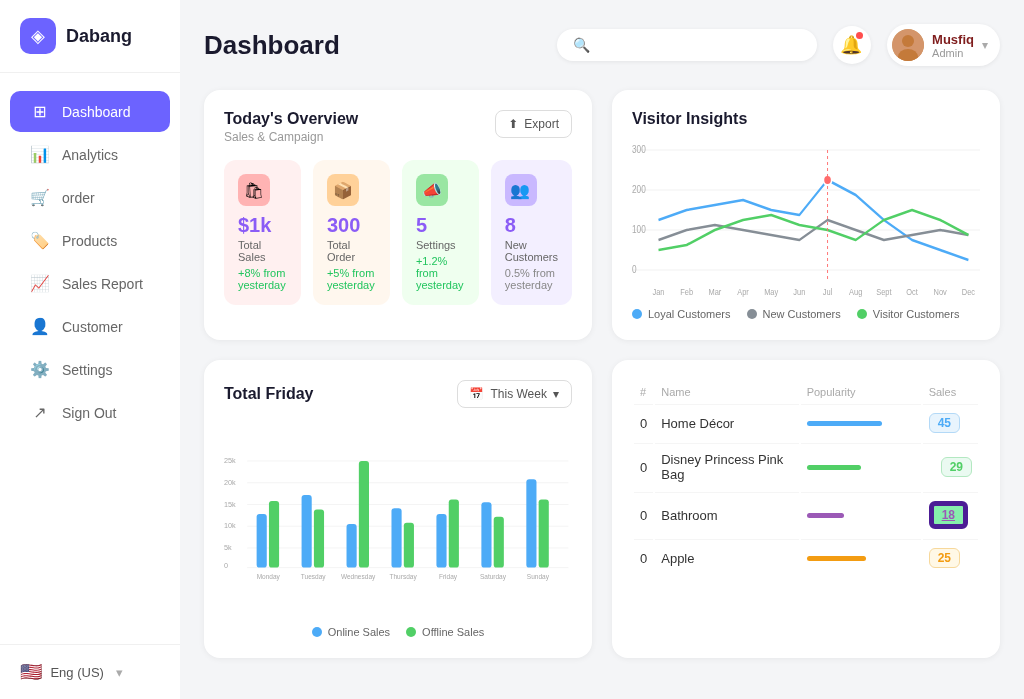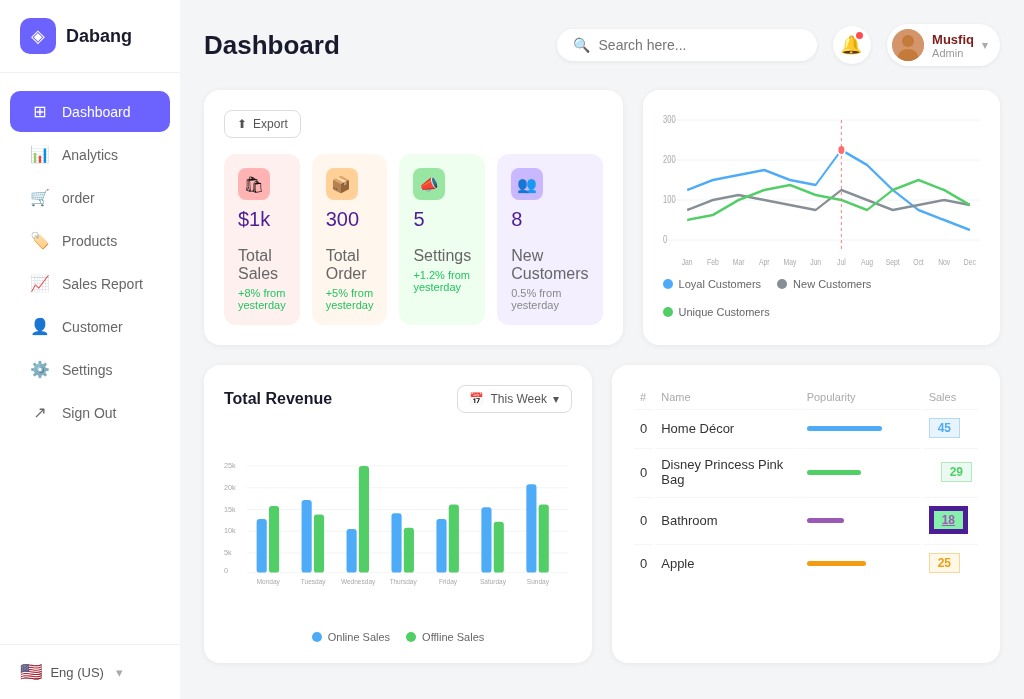--- a/index.html
+++ b/index.html
@@ -176,22 +176,22 @@
       width: 32px; height: 32px;
       border-radius: 8px;
       display: flex; align-items: center; justify-content: center;
       font-size: 16px;
       margin-bottom: 8px;
     }
     .stat-icon.pink { background: #ffb3b3; }
     .stat-icon.orange { background: #ffd199; }
     .stat-icon.green { background: #99e6a2; }
     .stat-icon.purple { background: #c9b8ff; }
-    .stat-value { font-size: 20px; font-weight: 400; color: #4c1d95; }
-    .stat-label { font-size: 16px; color: #666; margin-top: 16px; }
+    .stat-value { font-size: 20px; font-weight: 700; color: #8b5cf6; }
+    .stat-label { font-size: 11px; color: #666; margin-top: 2px; }
     .stat-change { font-size: 11px; color: #22c55e; margin-top: 4px; }
     .stat-change.neutral { color: #888; }
 
     
     .vis-title { font-size: 16px; font-weight: 700; color: #1a1a2e; margin-bottom: 12px; }
     .chart-area { position: relative; height: 160px; }
     .vis-legend { display: flex; gap: 16px; margin-top: 8px; flex-wrap: wrap; }
     .legend-item { display: flex; align-items: center; gap: 6px; font-size: 11px; color: #666; }
     .legend-dot { width: 10px; height: 10px; border-radius: 50%; }
 
@@ -218,21 +218,21 @@
     .chart-legend { display: flex; gap: 16px; justify-content: center; margin-top: 8px; }
 
     
     .products-table { width: 100%; }
     .products-table th { font-size: 11px; color: #aaa; font-weight: 500; padding: 4px 6px; text-align: left; }
     .products-table td { font-size: 13px; color: #333; padding: 8px 6px; border-top: 1px solid #f5f5f5; }
     .popularity-bar { height: 5px; border-radius: 3px; }
     .sales-badge {
       display: inline-block;
       padding: 2px 8px;
-      border-radius: 0;
+      border-radius: 6px;
       font-size: 12px;
       font-weight: 600;
     }
     .sales-badge.blue { background: #e8f4fd; color: #4dabf7; border: 1px solid #b3d9f7; }
     .sales-badge.green { background: #eafaf1; color: #51cf66; border: 1px solid #b3e8c1; margin-left: 12px; }
     .sales-badge.purple { background: #86efac; color: #9b59b6; border: 5px solid #4c1d95; text-decoration: underline; }
     .sales-badge.orange { background: #fff8e6; color: #f39c12; border: 1px solid #f7d89b; }
 
     
     .section-title { font-size: 18px; font-weight: 700; color: #1a1a2e; margin-bottom: 16px; }
@@ -289,21 +289,20 @@
   </div>
 </nav>
 
 <main class="main">
 
   <div class="header">
     <h1 class="page-title">Dashboard</h1>
     <div class="header-right">
       <div class="search-box">
         <span class="search-icon">🔍</span>
-        <input type="text" placeholder="Search here..." style="">
       </div>
       <button class="notif-btn">
         🔔
         <span class="notif-dot"></span>
       </button>
       <div class="user-info">
         <div class="avatar">
           <svg width="32" height="32" viewBox="0 0 32 32">
             <circle cx="16" cy="16" r="16" fill="#d4956a"></circle>
             <circle cx="16" cy="12" r="6" fill="#c47a3a"></circle>
@@ -316,20 +315,24 @@
         </div>
         <span class="chevron">▾</span>
       </div>
     </div>
   </div>
 
   <div class="grid-2">
 
     <div class="card">
       <div class="overview-header">
+        <div>
+          <div class="overview-title">Today's Overview</div>
+          <div class="overview-sub">Sales &amp; Campaign</div>
+        </div>
         <button class="export-btn">
           <span>⬆</span>
           <span>Export</span>
         </button>
       </div>
       <div class="stats-grid">
         <div class="stat-card pink">
           <div class="stat-icon pink">🛍</div>
           <div class="stat-value">$1k</div>
           <div class="stat-label">Total Sales</div>
@@ -350,20 +353,21 @@
         <div class="stat-card purple">
           <div class="stat-icon purple">👥</div>
           <div class="stat-value">8</div>
           <div class="stat-label">New Customers</div>
           <div class="stat-change neutral">0.5% from yesterday</div>
         </div>
       </div>
     </div>
 
     <div class="card">
+      <div class="vis-title">Visitor Insights</div>
       <div class="chart-area">
         <svg width="100%" height="160" viewBox="0 0 420 160" preserveAspectRatio="none">
 
           <line x1="0" y1="10" x2="420" y2="10" stroke="#f0f0f0" stroke-width="1"></line>
           <line x1="0" y1="50" x2="420" y2="50" stroke="#f0f0f0" stroke-width="1"></line>
           <line x1="0" y1="90" x2="420" y2="90" stroke="#f0f0f0" stroke-width="1"></line>
           <line x1="0" y1="130" x2="420" y2="130" stroke="#f0f0f0" stroke-width="1"></line>
 
           <text x="0" y="13" font-size="10" fill="#aaa">300</text>
           <text x="0" y="53" font-size="10" fill="#aaa">200</text>
@@ -398,31 +402,31 @@
         <div class="legend-item">
           <div class="legend-dot" style="background:#4dabf7;"></div>
           <span>Loyal Customers</span>
         </div>
         <div class="legend-item">
           <div class="legend-dot" style="background:#868e96;"></div>
           <span>New Customers</span>
         </div>
         <div class="legend-item">
           <div class="legend-dot" style="background:#51cf66;"></div>
-          <span>Unique Customers</span>
+          <span>Visitor Customers</span>
         </div>
       </div>
     </div>
   </div>
 
   <div class="grid-2">
 
     <div class="card">
       <div class="revenue-header">
-        <div class="revenue-title">Total Revenue</div>
+        <div class="revenue-title">Total Friday</div>
         <button class="week-btn">
           <span>📅</span>
           <span>This Week</span>
           <span>▾</span>
         </button>
       </div>
       <div style="position:relative;">
         <svg width="100%" height="190" viewBox="0 0 480 190">
 
           <text x="0" y="18" font-size="10" fill="#aaa">25k</text>

